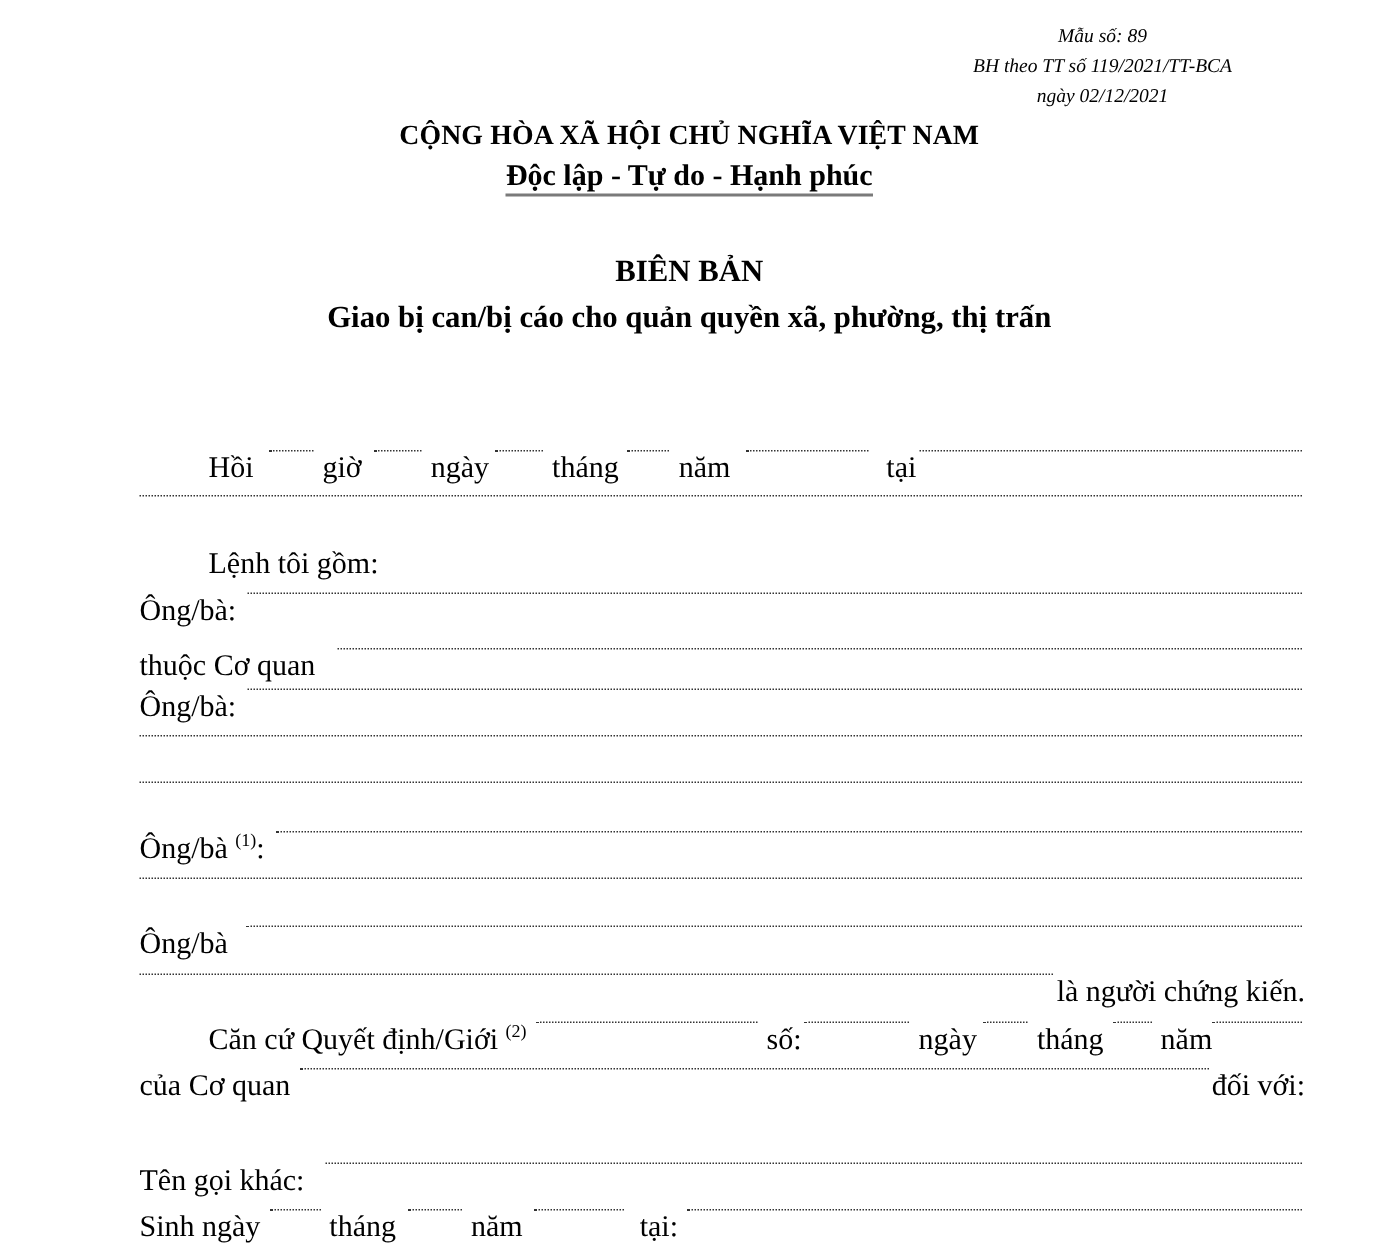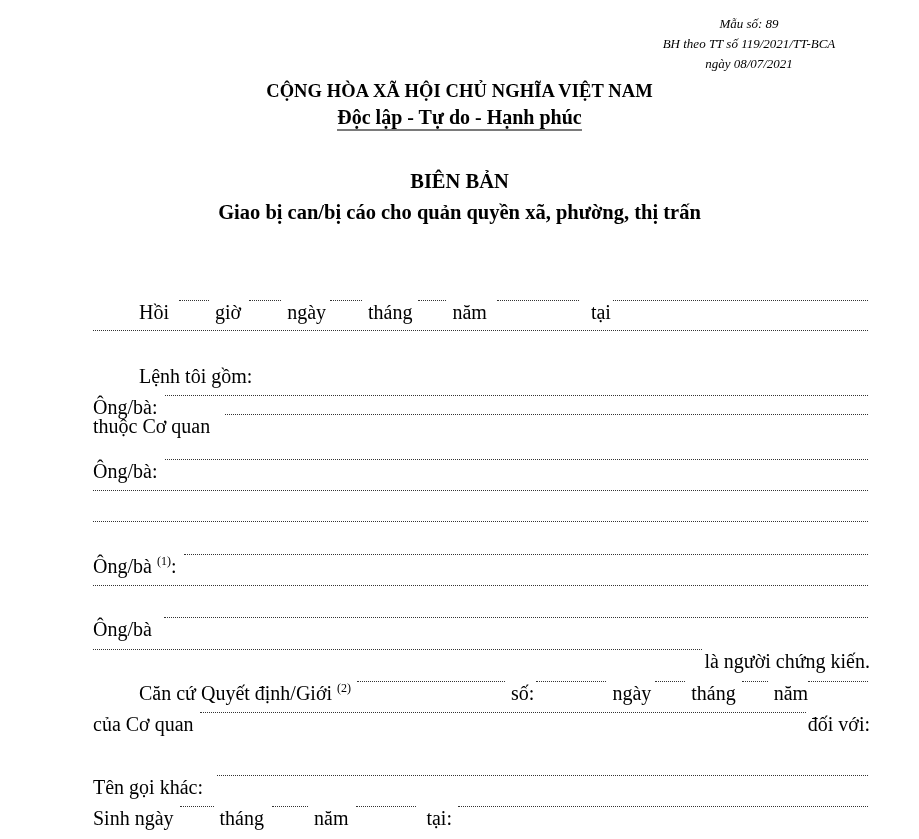--- a/index.html
+++ b/index.html
@@ -16,21 +16,21 @@
       color: #000;
     }
     .page {
       position: absolute;
       left: 0; top: 0;
       width: 919px;
       height: 839px;
     }
     .form-ref {
       position: absolute;
-      right: 50px;
+      right: 64px;
       top: 14px;
       width: 240px;
       text-align: center;
       font-style: italic;
       font-size: 13px;
       line-height: 20px;
     }
     .nation {
       position: absolute;
       left: 0;
@@ -96,21 +96,21 @@
     }
   </style>
 </head>
 <body>
 
 <div class="page">
 
   <div class="form-ref">
     <div>Mẫu số: 89</div>
     <div>BH theo TT số 119/2021/TT-BCA</div>
-    <div>ngày 08/07/2021</div>
+    <div>ngày 02/12/2021</div>
   </div>
 
   <div class="nation">CỘNG HÒA XÃ HỘI CHỦ NGHĨA VIỆT NAM</div>
   <div class="motto-wrap">
     <span class="motto">Độc lập - Tự do - Hạnh phúc</span>
   </div>
 
   <div class="title">
     <div>BIÊN BẢN</div>
     <div>Giao bị can/bị cáo cho quản quyền xã, phường, thị trấn</div>
@@ -134,21 +134,21 @@
     <span class="dots" style="margin-left:0;"></span>
   </div>
 
   <div class="line indent" style="top:364px;">
     <span class="lbl">Lệnh tôi gồm:</span>
   </div>
   <div class="line" style="top:395px;">
     <span class="lbl">Ông/bà:</span>
     <span class="dots" style="margin-left:8px;"></span>
   </div>
-  <div class="line" style="top:414px;gap:13px;">
+  <div class="line" style="top:432px;gap:13px;">
     <span class="lbl">thuộc Cơ quan</span>
     <span class="dots"></span>
   </div>
   <div class="line" style="top:459px;">
     <span class="lbl">Ông/bà:</span>
     <span class="dots" style="margin-left:8px;"></span>
   </div>
   <div class="line" style="top:490px;">
     <span class="dots" style="margin-left:0;"></span>
   </div>

